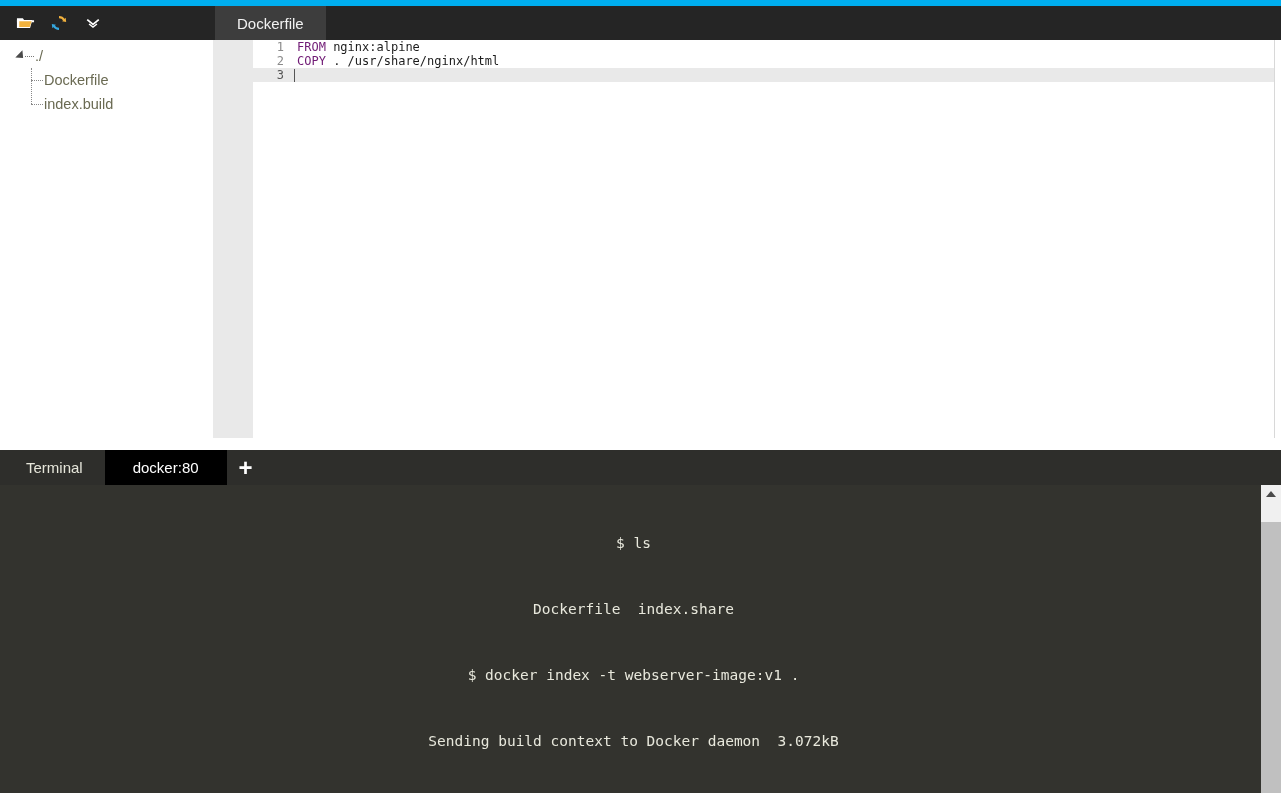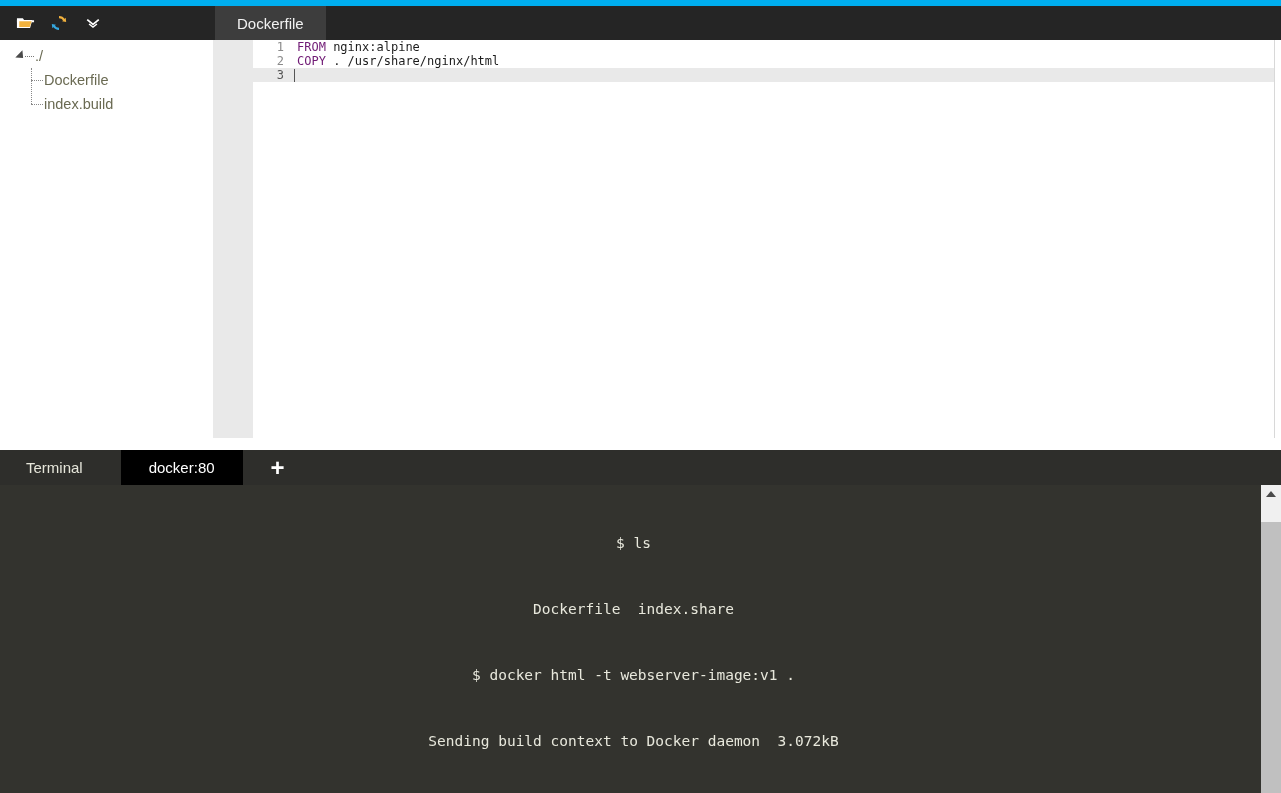--- a/index.html
+++ b/index.html
@@ -146,21 +146,21 @@
   }
 
   
   .terminal-panel {
     position: absolute; left: 0; top: 450px; width: 1281px; height: 343px;
     background: #33332e;
   }
   .term-tabs {
     position: absolute; left: 0; top: 0; width: 1281px; height: 35px;
     background: #2e2e2b;
-    display: flex; align-items: stretch; gap: 16px;
+    display: flex; align-items: stretch;
   }
   .term-label {
     display: flex; align-items: center;
     padding: 0 22px 0 26px;
     color: #e6e6da;
     font-size: 15px;
     white-space: nowrap;
   }
   .term-tab {
     display: flex; align-items: center;
@@ -322,21 +322,21 @@
       <div class="term-label">Terminal</div>
       <div class="term-tab">
         <span>docker:80</span>
       </div>
       <div class="term-add">+</div>
     </div>
 
     <div class="term-body">
       <div class="term-line">$ ls</div>
       <div class="term-line">Dockerfile  index.share</div>
-      <div class="term-line">$ docker html -t webserver-image:v1 .</div>
+      <div class="term-line">$ docker index -t webserver-image:v1 .</div>
       <div class="term-line">Sending build context to Docker daemon  3.072kB</div>
       
       
       
       
       
       
       
       
       

